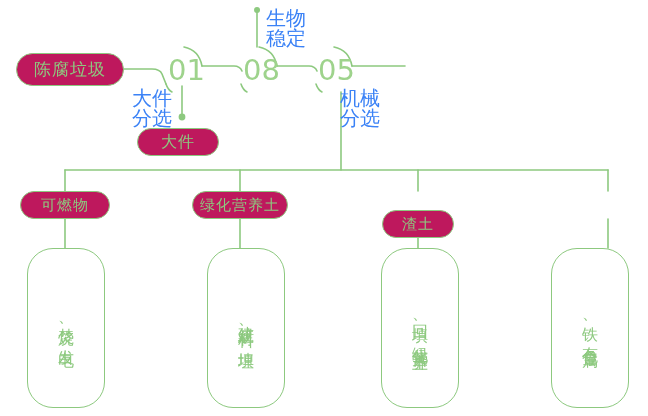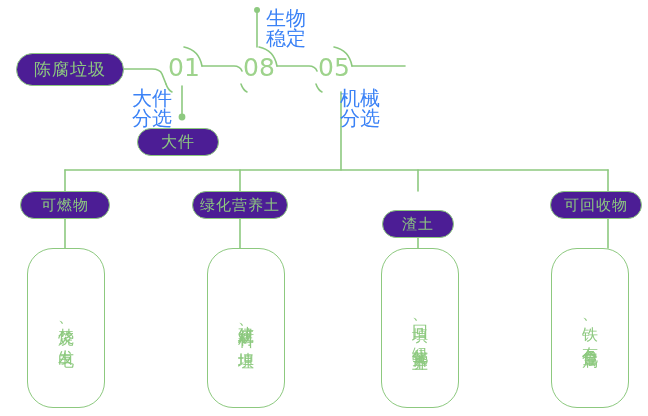--- a/index.html
+++ b/index.html
@@ -24,21 +24,21 @@
     width: 648px;
     height: 416px;
   }
 
   
   .pill {
     position: absolute;
     box-sizing: border-box;
     border: 1.6px solid #8dc97f;
     border-radius: 999px;
-    background: #4c1d95;
+    background: #be185d;
     color: #8dc97f;
     display: flex;
     align-items: center;
     justify-content: center;
     letter-spacing: 1px;
     white-space: nowrap;
   }
   .pill-root {
     left: 16px; top: 53px;
     width: 108px; height: 33px;
@@ -56,21 +56,21 @@
   }
   .pill-cat-0 { left: 20px;  width: 90px; }
   .pill-cat-1 { left: 192px; width: 96px; }
   .pill-cat-2 { left: 382px; width: 72px; margin-top: 19px; }
   .pill-cat-3 { left: 550px; width: 92px; }
 
   
   .stage-num {
     position: absolute;
     top: 53px;
-    font-size: 25px;
+    font-size: 29px;
     color: #9ed38c;
     letter-spacing: 0px;
     font-family: "DejaVu Sans", sans-serif;
     font-weight: 400;
   }
   .stage-num-0 { left: 168px; }
   .stage-num-1 { left: 243px; }
   .stage-num-2 { left: 318px; }
 
   
@@ -168,21 +168,20 @@
   <div class="note note-bulky">大件
 分选</div>
   <div class="note note-mech">机械
 分选</div>
 
   <div class="pill pill-bulky">大件</div>
 
   <div class="pill pill-cat pill-cat-0">可燃物</div>
   <div class="pill pill-cat pill-cat-1">绿化营养土</div>
   <div class="pill pill-cat pill-cat-2">渣土</div>
-  <div class="pill pill-cat pill-cat-3">可回收物</div>
 
   <div class="outbox outbox-0">
     <span class="outbox-text">焚烧、发电</span>
   </div>
   <div class="outbox outbox-1">
     <span class="outbox-text">建筑材料、填埋</span>
   </div>
   <div class="outbox outbox-2">
     <span class="outbox-text">回填、绿化营养土</span>
   </div>

